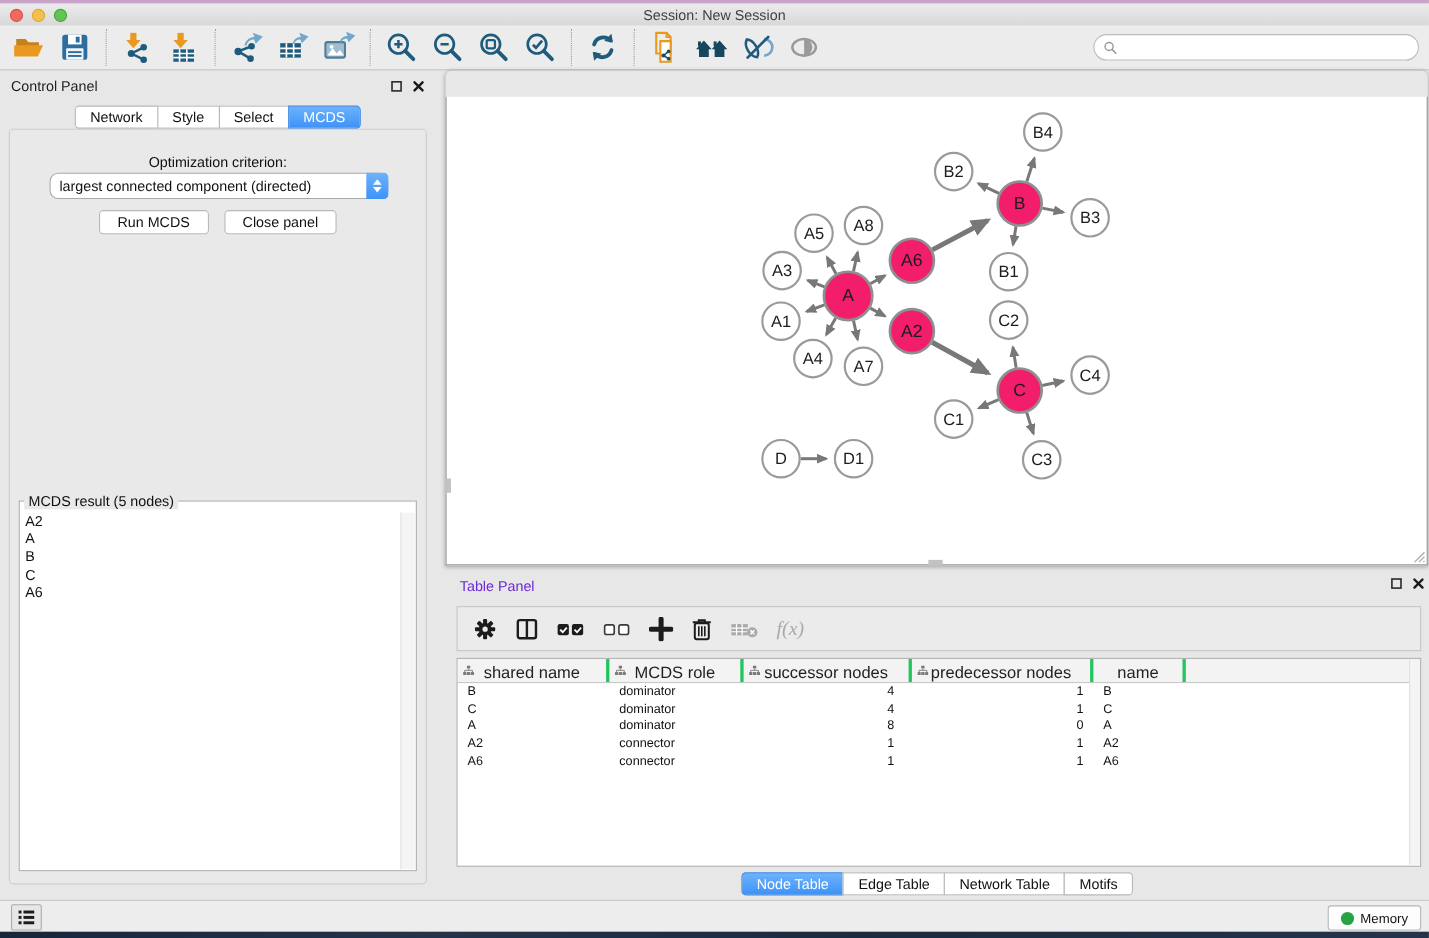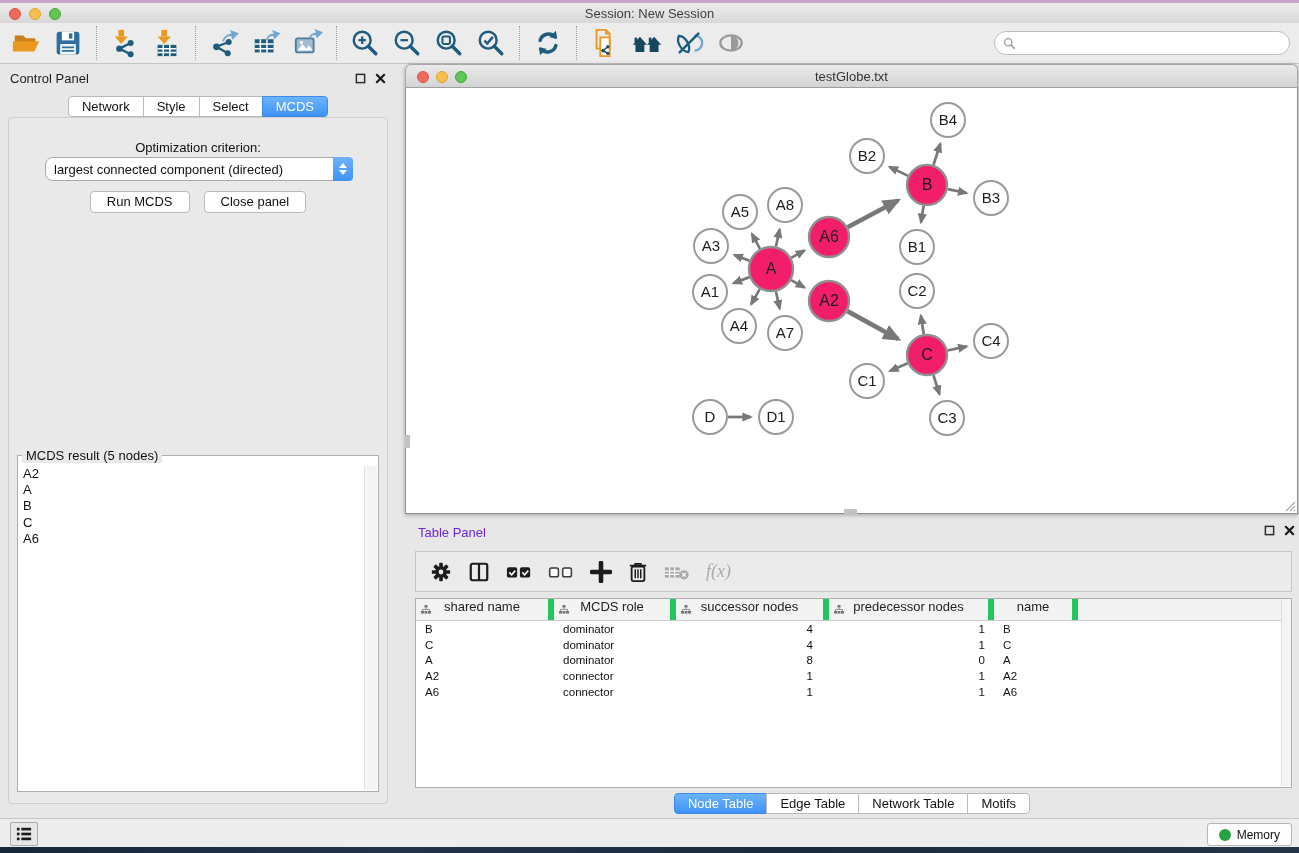--- a/index.html
+++ b/index.html
@@ -76,22 +76,22 @@
 
   
   .table-panel { position:absolute; left:405px; top:520px; width:894px; height:296px; }
   .tp-title { position:absolute; left:13px; top:5px; font-size:13px; color:#6d28d9; }
   .tp-toolbar { position:absolute; left:10px; top:31px; width:877px; height:41px; background:#ebebeb;
     border:1px solid #c6c6c6; display:flex; align-items:center; gap:16px; padding-left:14px; }
   .fx-label { font-family:"Liberation Serif", serif; font-style:italic; font-size:18px; color:#a9a9a9; }
   .data-table { position:absolute; left:10px; top:78px; width:877px; height:190px; background:#fff;
     border:1px solid #aeaeae; overflow:hidden; }
   .dt-header { display:flex; height:22px; background:#f3f3f3; border-bottom:1px solid #c9c9c9; }
-  .dt-hcell { position:relative; display:flex; align-items:flex-start; justify-content:center;
-    font-size:13px; color:#222; border-right:6px solid #22c55e; }
+  .dt-hcell { position:relative; display:flex; align-items:flex-end; justify-content:center;
+    font-size:15px; color:#222; border-right:3px solid #22c55e; }
   .dt-hcell .hier { position:absolute; left:5px; top:6px; }
   .dt-row { display:flex; height:15.7px; align-items:center; }
   .dt-cell { font-size:11.5px; color:#111; white-space:nowrap; overflow:hidden; }
   .dt-scroll { position:absolute; right:0; top:1px; width:10px; bottom:1px; background:#f4f4f4; border-left:1px solid #e0e0e0; }
   .tp-tabs { position:absolute; left:0; top:273px; width:100%; display:flex; justify-content:center; }
 
   
   .statusbar { position:absolute; left:0; top:818px; width:1299px; height:29px; background:#ededed; border-top:1px solid #c6c6c6; }
   .list-btn { position:absolute; left:10px; top:3px; width:28px; height:24px; background:#e7e7e7;
     border:1px solid #ababab; border-radius:2px; display:flex; align-items:center; justify-content:center; }
@@ -306,28 +306,20 @@
             <div class="mcds-item">B</div>
             <div class="mcds-item">C</div>
             <div class="mcds-item">A6</div>
           </div>
         <div class="mcds-scroll"></div>
       </div>
     </div>
   </div>
 
   <div class="net-window">
-    <div class="nw-titlebar">
-      <div class="nw-lights">
-        <span class="light red"></span>
-        <span class="light yellow"></span>
-        <span class="light green"></span>
-      </div>
-      <div class="nw-title">testGlobe.txt</div>
-    </div>
     <div class="nw-canvas">
       <svg id="graph-svg" width="891" height="424">
           <defs>
             <marker id="arw" markerWidth="4" markerHeight="3.4" refX="3.2" refY="1.7" orient="auto" markerUnits="strokeWidth">
               <path d="M0,0 L4,1.7 L0,3.4 z" fill="#787878"></path>
             </marker>
           </defs>
           <line x1="354.01124522107034" y1="160.7948702451939" x2="345.9442986727496" y2="145.96209755957184" stroke="#787878" stroke-width="2.7" marker-end="url(#arw)"></line>
           <line x1="369.91502821252493" y1="158.53129959988598" x2="373.65757802986417" y2="141.42250043490654" stroke="#787878" stroke-width="2.7" marker-end="url(#arw)"></line>
           <line x1="343.52383930205286" y1="172.7674717324536" x2="328.34365293255127" y2="166.94840029081132" stroke="#787878" stroke-width="2.7" marker-end="url(#arw)"></line>

